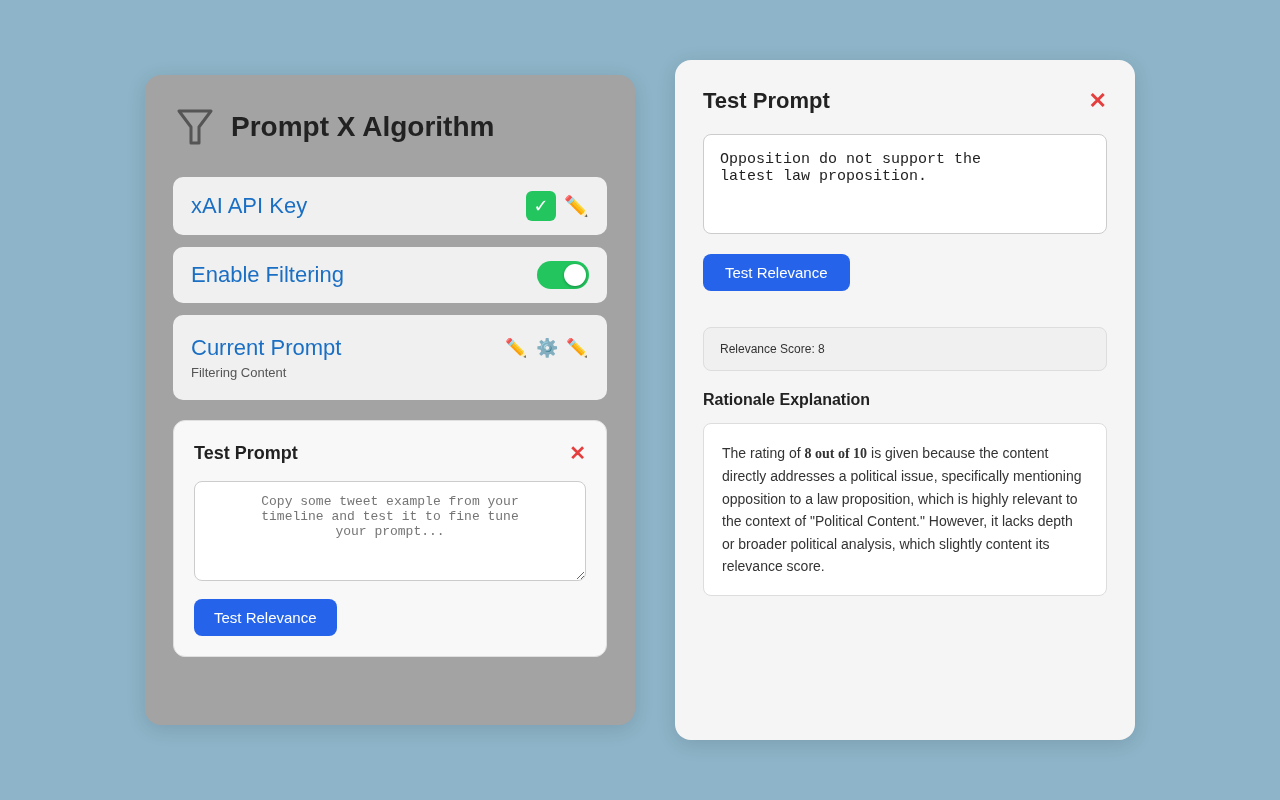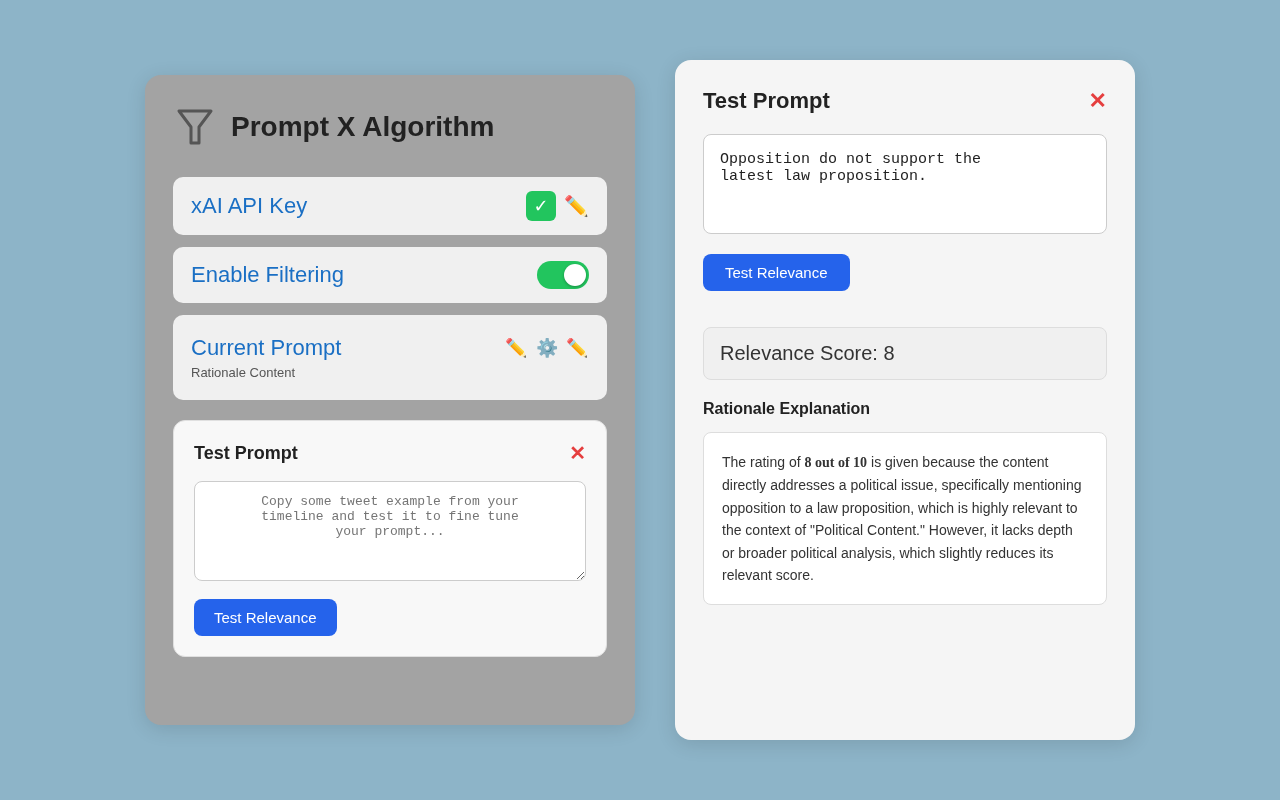--- a/index.html
+++ b/index.html
@@ -233,21 +233,21 @@
       font-weight: 500;
       cursor: pointer;
       margin-bottom: 18px;
     }
 
     .relevance-score-box {
       background: #f0f0f0;
       border: 1px solid #ddd;
       border-radius: 8px;
       padding: 14px 16px;
-      font-size: 20px;
+      font-size: 12px;
       color: #333;
       margin-bottom: 20px;
     }
 
     .rationale-title {
       font-size: 16px;
       font-weight: 700;
       color: #222;
       margin-bottom: 14px;
     }
@@ -301,21 +301,21 @@
 
   <div class="current-prompt-row">
     <div class="current-prompt-top">
       <span class="setting-label">Current Prompt</span>
       <div class="setting-actions">
         <span style="font-size:18px;color:#22c55e;">✏️</span>
         <span style="font-size:18px;">⚙️</span>
         <span style="font-size:18px;">✏️</span>
       </div>
     </div>
-    <div class="current-prompt-subtitle">Rationale Content</div>
+    <div class="current-prompt-subtitle">Filtering Content</div>
   </div>
 
   <div class="test-prompt-section">
     <div class="test-prompt-header">
       <span class="test-prompt-title">Test Prompt</span>
       <span class="close-icon">✕</span>
     </div>
     <textarea class="test-textarea" placeholder="Copy some tweet example from your
 timeline and test it to fine tune
 your prompt..." style=""></textarea>
@@ -336,16 +336,16 @@
 
   <div style="margin-bottom:18px;">
     <button class="right-test-button">Test Relevance</button>
   </div>
 
   <div class="relevance-score-box">Relevance Score: 8</div>
 
   <div class="rationale-title">Rationale Explanation</div>
 
   <div class="rationale-box">
-    <span>The rating of </span><strong>8 out of 10</strong><span> is given because the content directly addresses a political issue, specifically mentioning opposition to a law proposition, which is highly relevant to the context of "Political Content." However, it lacks depth or broader political analysis, which slightly reduces its relevant score.</span>
+    <span>The rating of </span><strong>8 out of 10</strong><span> is given because the content directly addresses a political issue, specifically mentioning opposition to a law proposition, which is highly relevant to the context of "Political Content." However, it lacks depth or broader political analysis, which slightly content its relevance score.</span>
   </div>
 
 </div>
 
 </body></html>

